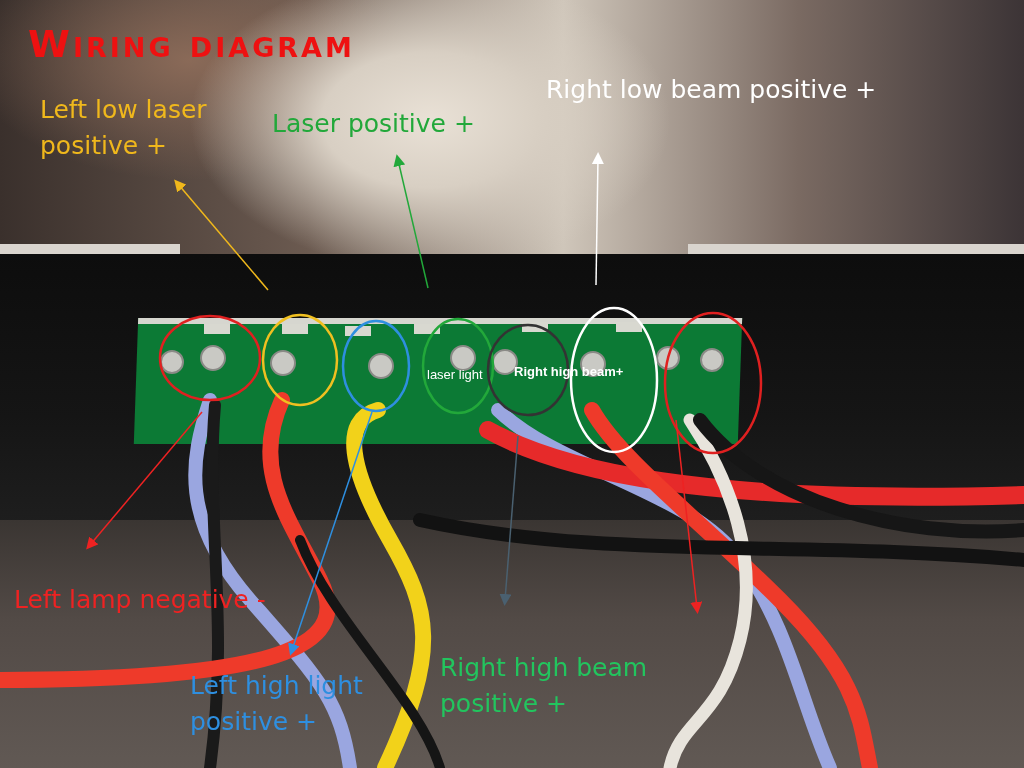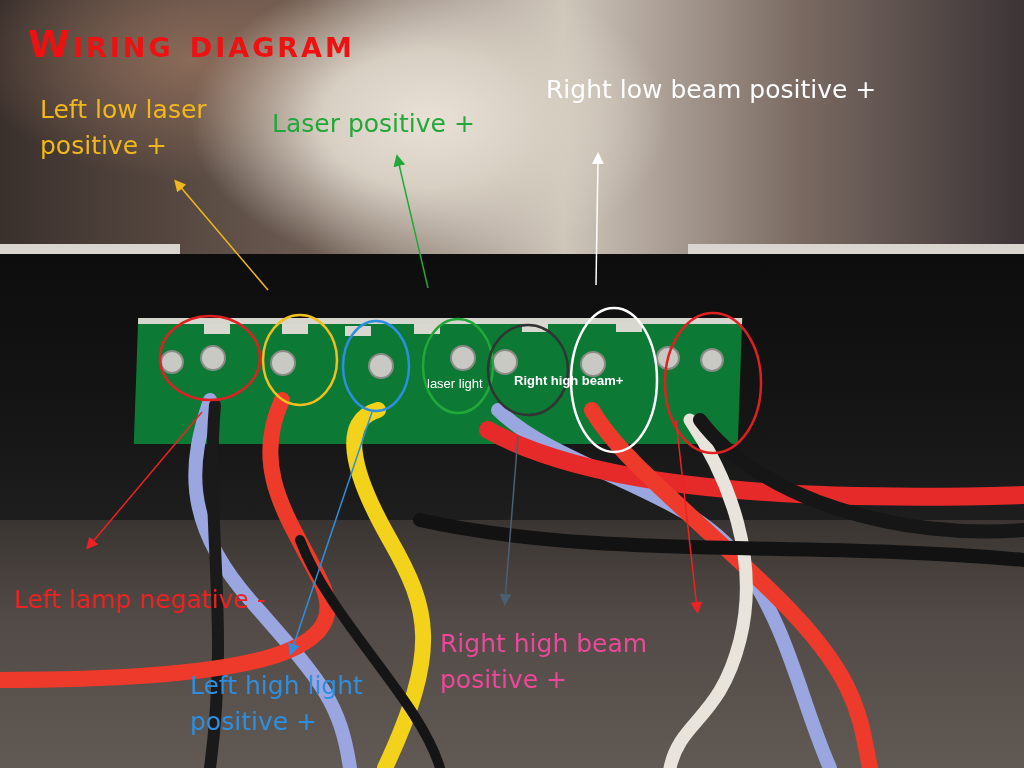--- a/index.html
+++ b/index.html
@@ -9,21 +9,21 @@
     background: radial-gradient(ellipse 240px 150px at 430px 120px, #e9e1d6 0%, #d8cfc3 45%, rgba(120,100,90,0) 100%),
                 radial-gradient(ellipse 220px 120px at 190px 60px, #8a6a58 0%, rgba(80,60,50,0) 100%),
                 linear-gradient(90deg, #3a302c 0%, #6b5a50 30%, #cfc6ba 55%, #7a6a62 78%, #3c3436 100%); }
   .shelf-left { position:absolute; left:0; top:244px; width:180px; height:12px; background:#d9d4ce; }
   .shelf-right { position:absolute; left:688px; top:244px; width:336px; height:12px; background:#d9d4ce; }
   .housing { position:absolute; left:0; top:254px; width:1024px; height:270px; background:linear-gradient(180deg,#0d0d0d 0%, #151515 60%, #1e1e1e 100%); }
   .bg-bottom { position:absolute; left:0; top:520px; width:1024px; height:248px; background:linear-gradient(180deg,#3a3532 0%, #524a46 40%, #615954 100%); }
   .pcb { position:absolute; left:136px; top:318px; width:604px; height:120px; background:#0c7a35; border-top:6px solid #d6d6cf; transform:skewX(-2deg); }
   .title { position:absolute; left:28px; top:20px; color:#ee1111; font-family:"DejaVu Sans", sans-serif; font-weight:bold; font-size:38px; letter-spacing:3px; font-variant:small-caps; line-height:48px; }
   .label { position:absolute; font-family:"DejaVu Sans", sans-serif; font-size:25px; line-height:36px; white-space:pre; }
-  .pcb-label { position:absolute; font-family:"Liberation Sans", sans-serif; color:#ffffff; text-align:center; line-height:15px;margin-top:9px; }
+  .pcb-label { position:absolute; font-family:"Liberation Sans", sans-serif; color:#ffffff; text-align:center; line-height:15px; }
   svg.overlay { position:absolute; left:0; top:0; }
 </style>
 </head>
 <body>
 
 <div class="scene">
   <div class="bg-top"></div>
   <div class="shelf-left"></div>
   <div class="shelf-right"></div>
   <div class="housing"></div>
@@ -116,15 +116,15 @@
 
   <div class="title">Wiring diagram</div>
 
   <div class="label" style="left:40px; top:92px; color:#f0b81c;">Left low laser
 positive +</div>
   <div class="label" style="left:272px; top:106px; color:#22a83a;">Laser positive +</div>
   <div class="label" style="left:14px; top:582px; color:#ee2222;">Left lamp negative -</div>
   <div class="label" style="left:546px; top:72px; color:#ffffff;">Right low beam positive +</div>
   <div class="label" style="left:190px; top:668px; color:#2e8fe0;">Left high light
 positive +</div>
-  <div class="label" style="left:440px; top:626px; color:#ec4899;">Right high beam
+  <div class="label" style="left:440px; top:650px; color:#22c55e;">Right high beam
 positive +</div>
 </div>
 
 </body></html>

